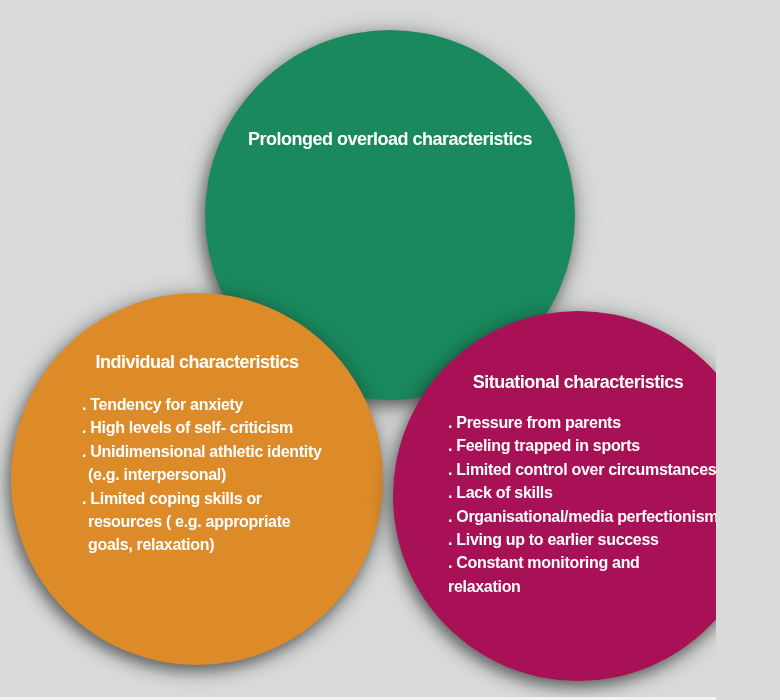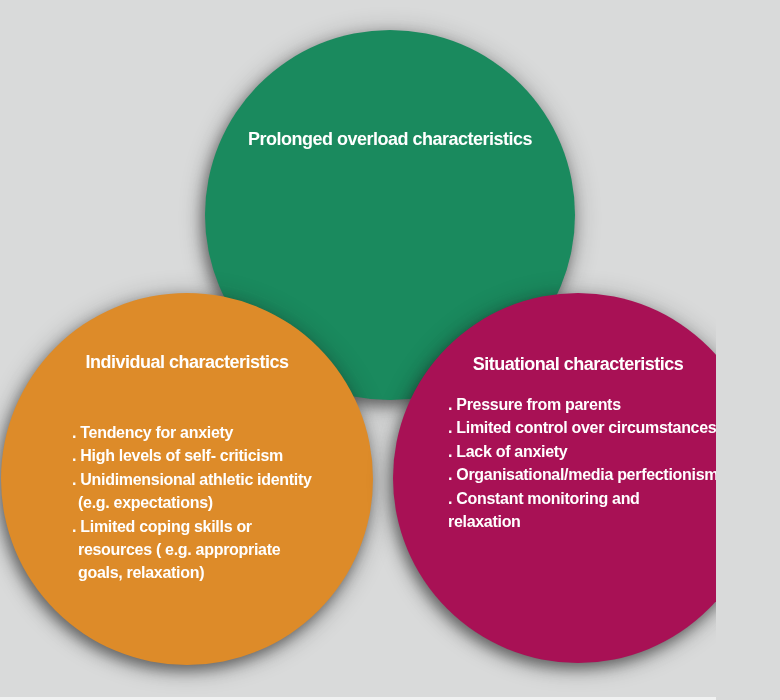--- a/index.html
+++ b/index.html
@@ -21,27 +21,27 @@
     color: #ffffff;
     box-shadow: -3px 6px 14px rgba(25,25,25,0.50), 0 3px 26px rgba(25,25,25,0.30);
   }
   .circle-green {
     left: 205px; top: 30px;
     width: 370px; height: 370px;
     z-index: 1;
     --indent: 15px;
   }
   .circle-orange {
-    left: 1px; top: 293px;
+    left: 11px; top: 293px;
     width: 372px; height: 372px;
     z-index: 2;
     --indent: 6px;
   }
   .circle-magenta {
-    left: 393px; top: 293px;
+    left: 393px; top: 311px;
     width: 370px; height: 370px;
     z-index: 2;
     --indent: 0px;
   }
   .circle-title {
     position: absolute;
     left: 0; right: 0;
     text-align: center;
     font-size: 18px;
     font-weight: 700;
@@ -54,21 +54,21 @@
   .circle-lines {
     position: absolute;
     font-size: 16px;
     font-weight: 700;
     letter-spacing: -0.3px;
     line-height: 23.4px;
     white-space: nowrap;
     text-align: left;
   }
   .circle-green  .circle-lines { left: 108px; top: 146px; }
-  .circle-orange .circle-lines { left: 71px;  top: 100px; margin-top: 28px; }
+  .circle-orange .circle-lines { left: 71px;  top: 100px; }
   .circle-magenta .circle-lines { left: 55px; top: 100px; }
   .line { white-space: nowrap; }
   .line.cont { padding-left: var(--indent); }
   .bottom-strip {
     position: absolute;
     left: 0; right: 0; bottom: 0;
     height: 3px;
     background: #f1f2f2;
     z-index: 5;
   }
@@ -81,33 +81,35 @@
   <div class="circle circle-green" style="background-color: rgb(26, 138, 94);">
     <div class="circle-title">Prolonged overload characteristics</div>
   </div>
 
   <div class="circle circle-orange" style="background-color: rgb(221, 139, 41);">
     <div class="circle-title">Individual characteristics</div>
     <div class="circle-lines">
         <div class="line">. Tendency for anxiety</div>
         <div class="line">. High levels of self- criticism</div>
         <div class="line">. Unidimensional athletic identity</div>
-        <div class="line cont">(e.g. expectations)</div>
+        <div class="line cont">(e.g. interpersonal)</div>
         <div class="line">. Limited coping skills or</div>
         <div class="line cont">resources ( e.g. appropriate</div>
         <div class="line cont">goals, relaxation)</div>
       </div>
   </div>
 
   <div class="circle circle-magenta" style="background-color: rgb(168, 17, 85);">
     <div class="circle-title">Situational characteristics</div>
     <div class="circle-lines">
         <div class="line">. Pressure from parents</div>
+        <div class="line">. Feeling trapped in sports</div>
         <div class="line">. Limited control over circumstances</div>
-        <div class="line">. Lack of anxiety</div>
+        <div class="line">. Lack of skills</div>
         <div class="line">. Organisational/media perfectionism</div>
+        <div class="line">. Living up to earlier success</div>
         <div class="line">. Constant monitoring and</div>
         <div class="line cont">relaxation</div>
       </div>
   </div>
 
   <div class="bottom-strip"></div>
 </div>
 
 </body></html>

